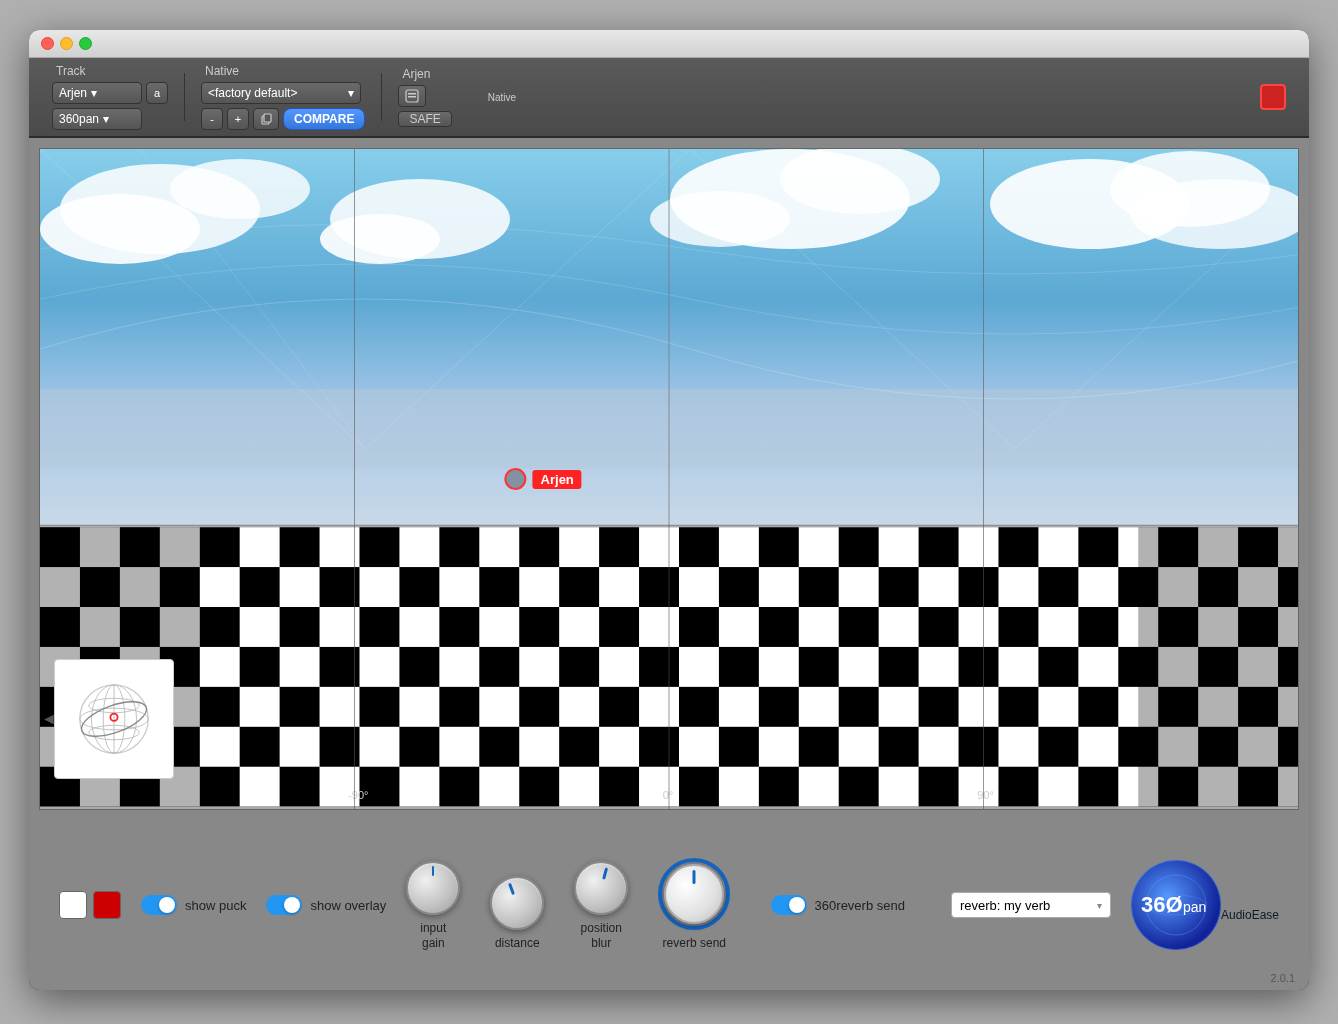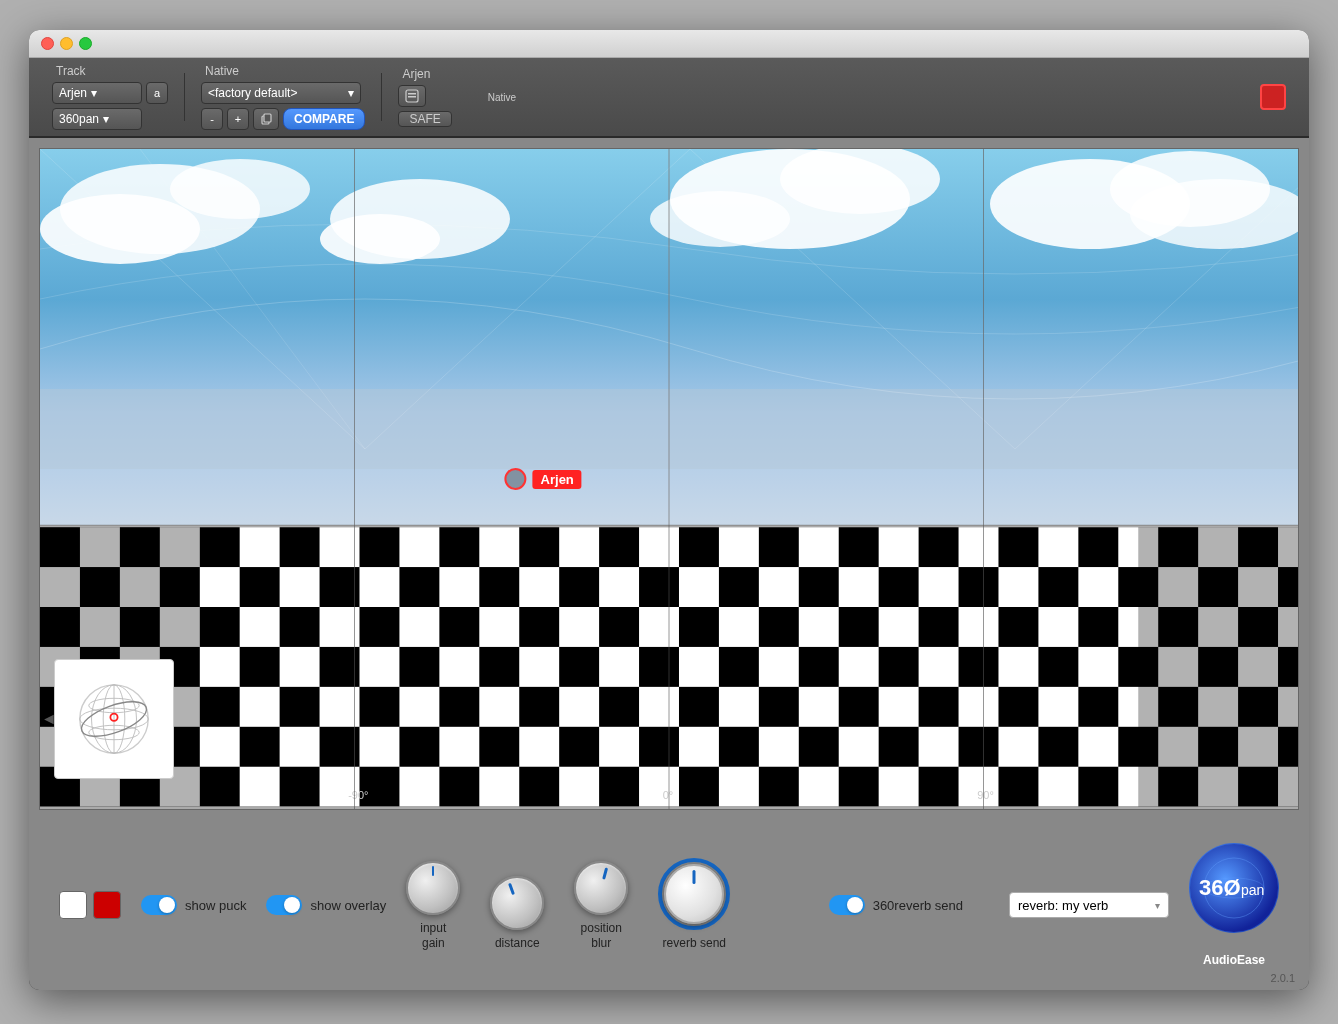--- a/index.html
+++ b/index.html
@@ -438,41 +438,40 @@
       min-width: 160px;
       height: 26px;
       cursor: pointer;
       margin-left: 36px;
     }
 
     
     .logo-section {
       margin-left: auto;
       display: flex;
-      flex-direction: column;
       align-items: center;
     }
 
     .logo-circle {
       width: 90px;
       height: 90px;
       border-radius: 50%;
       background: radial-gradient(circle at 40% 40%, #5599ff, #1133aa);
       display: flex;
       align-items: center;
       justify-content: center;
       position: relative;
       overflow: hidden;
     }
 
     .logo-subtext {
-      color: #ffffff;
+      color: #0f172a;
       font-size: 12px;
       margin-top: 20px;
-      font-weight: 700;
+      font-weight: 400;
     }
 
     .version-text {
       position: absolute;
       bottom: 6px;
       right: 14px;
       color: #555;
       font-size: 11px;
     }
 

